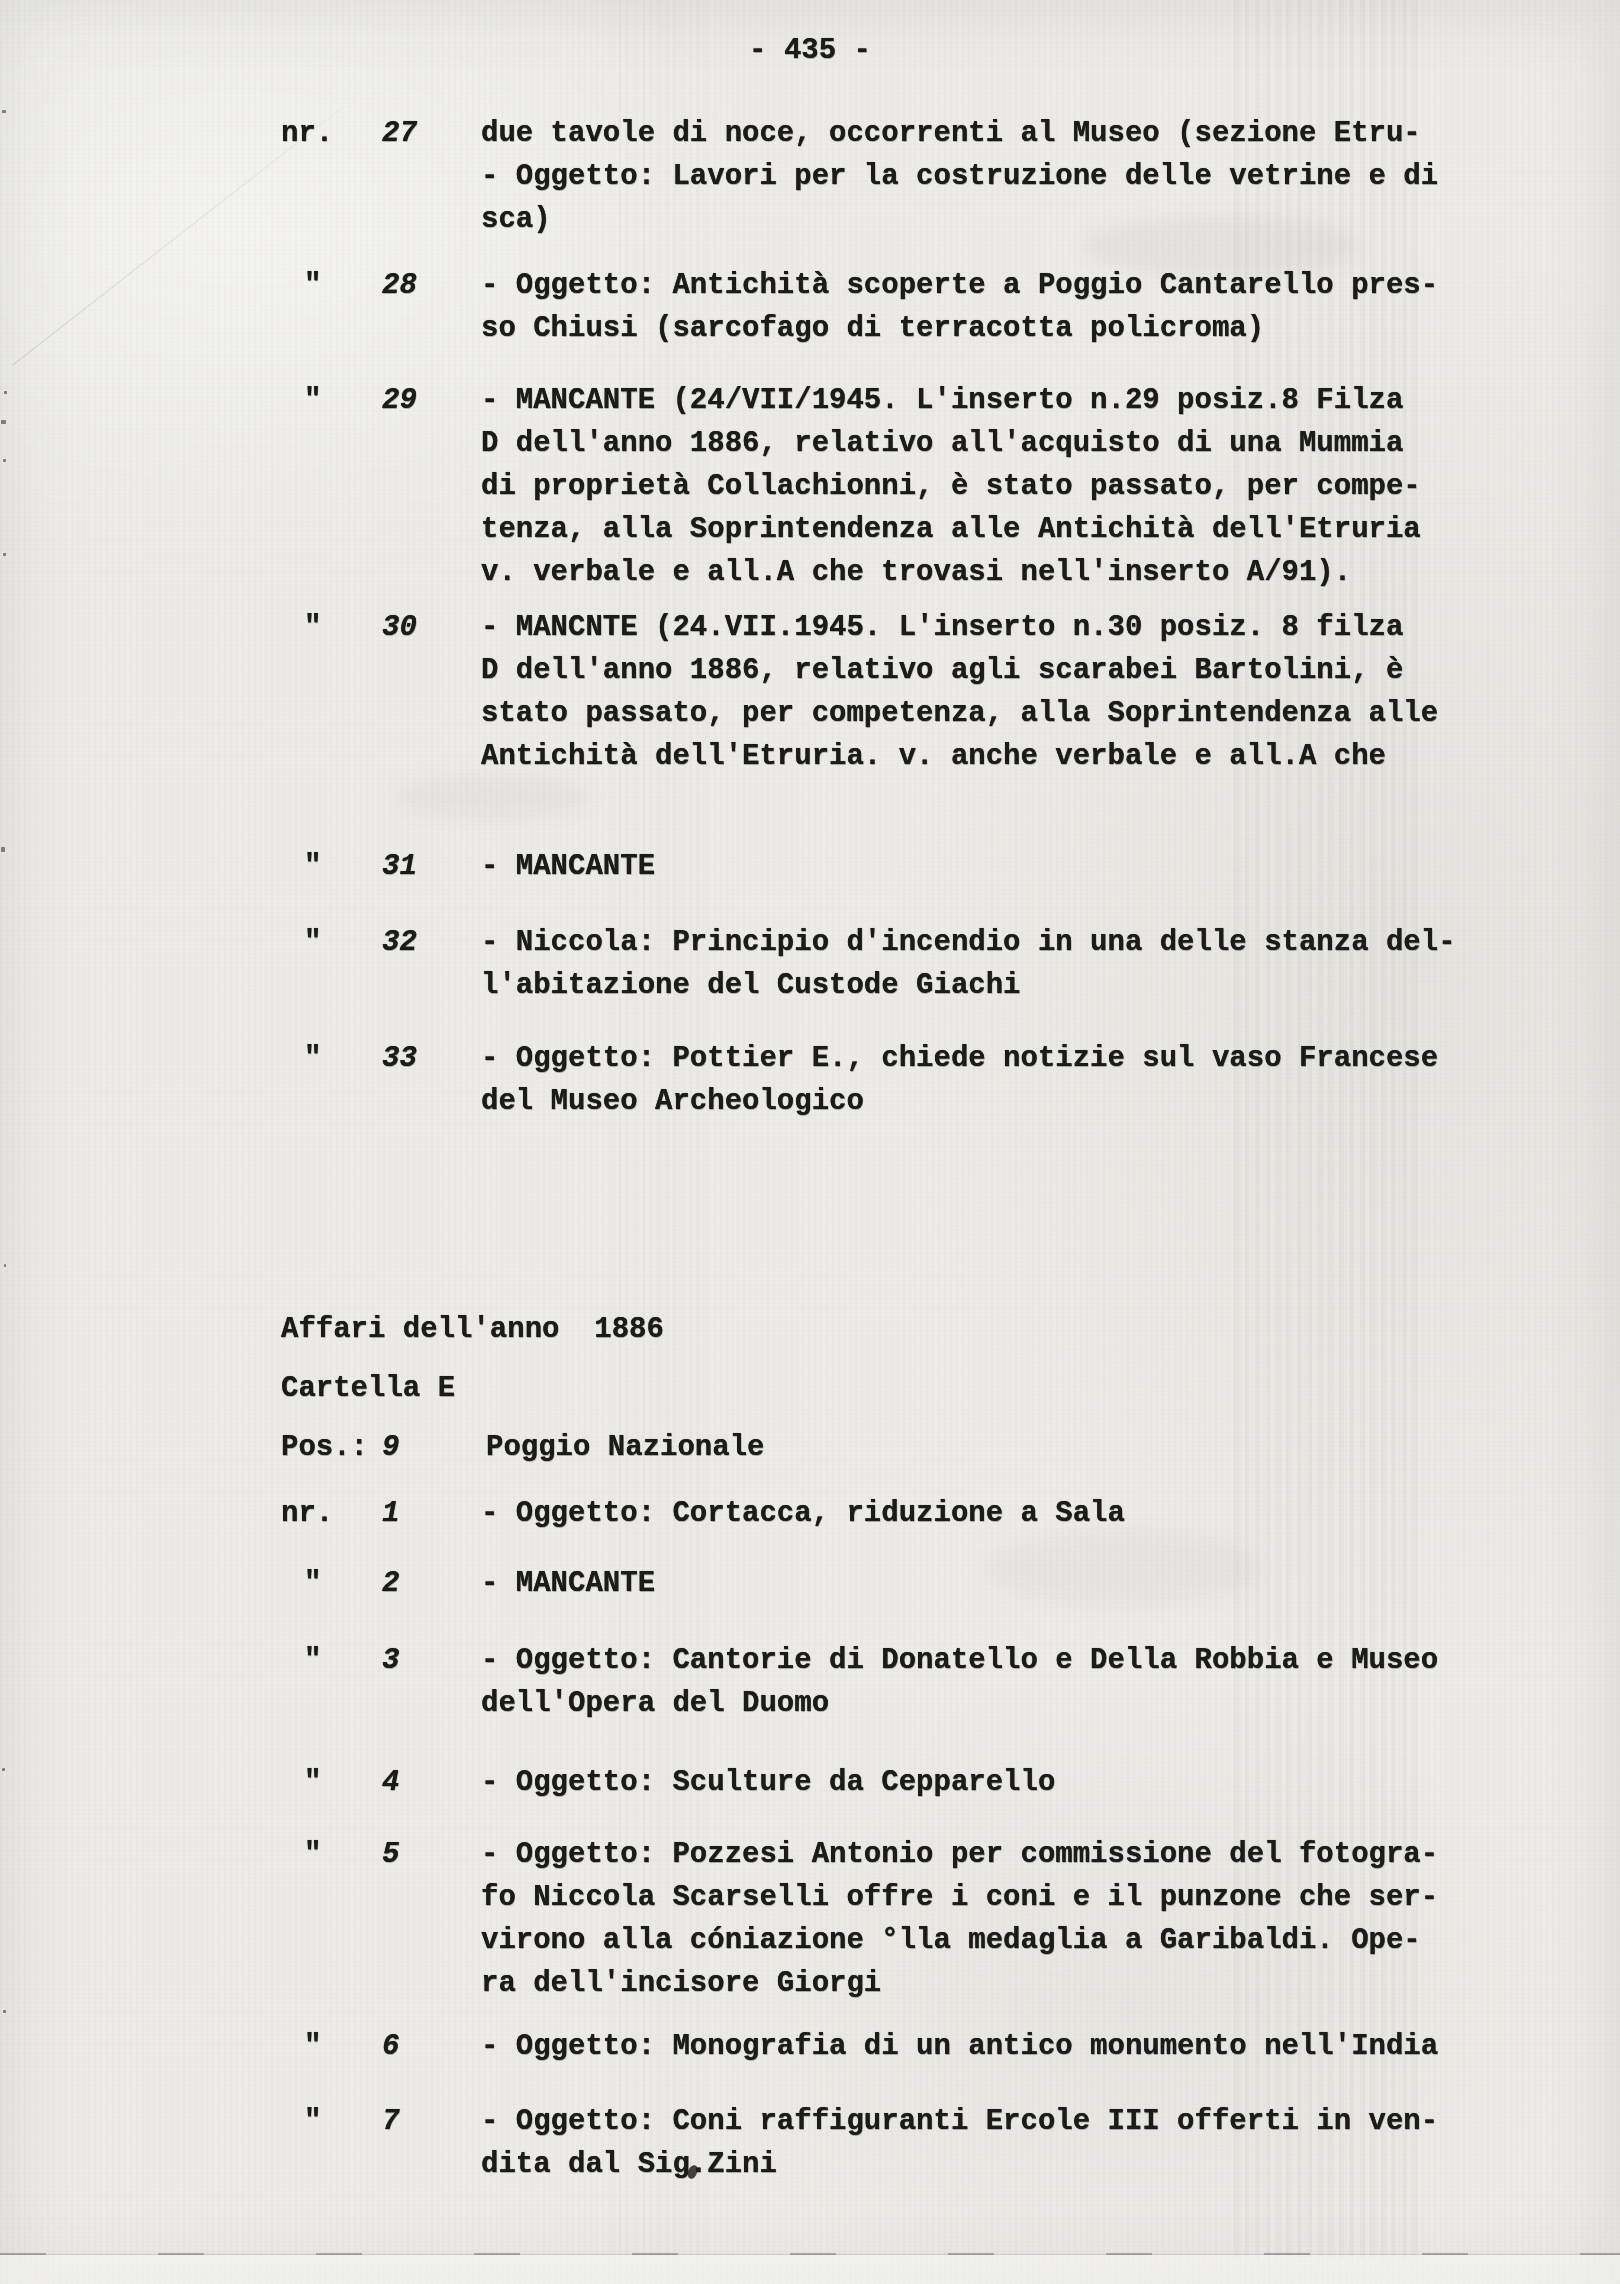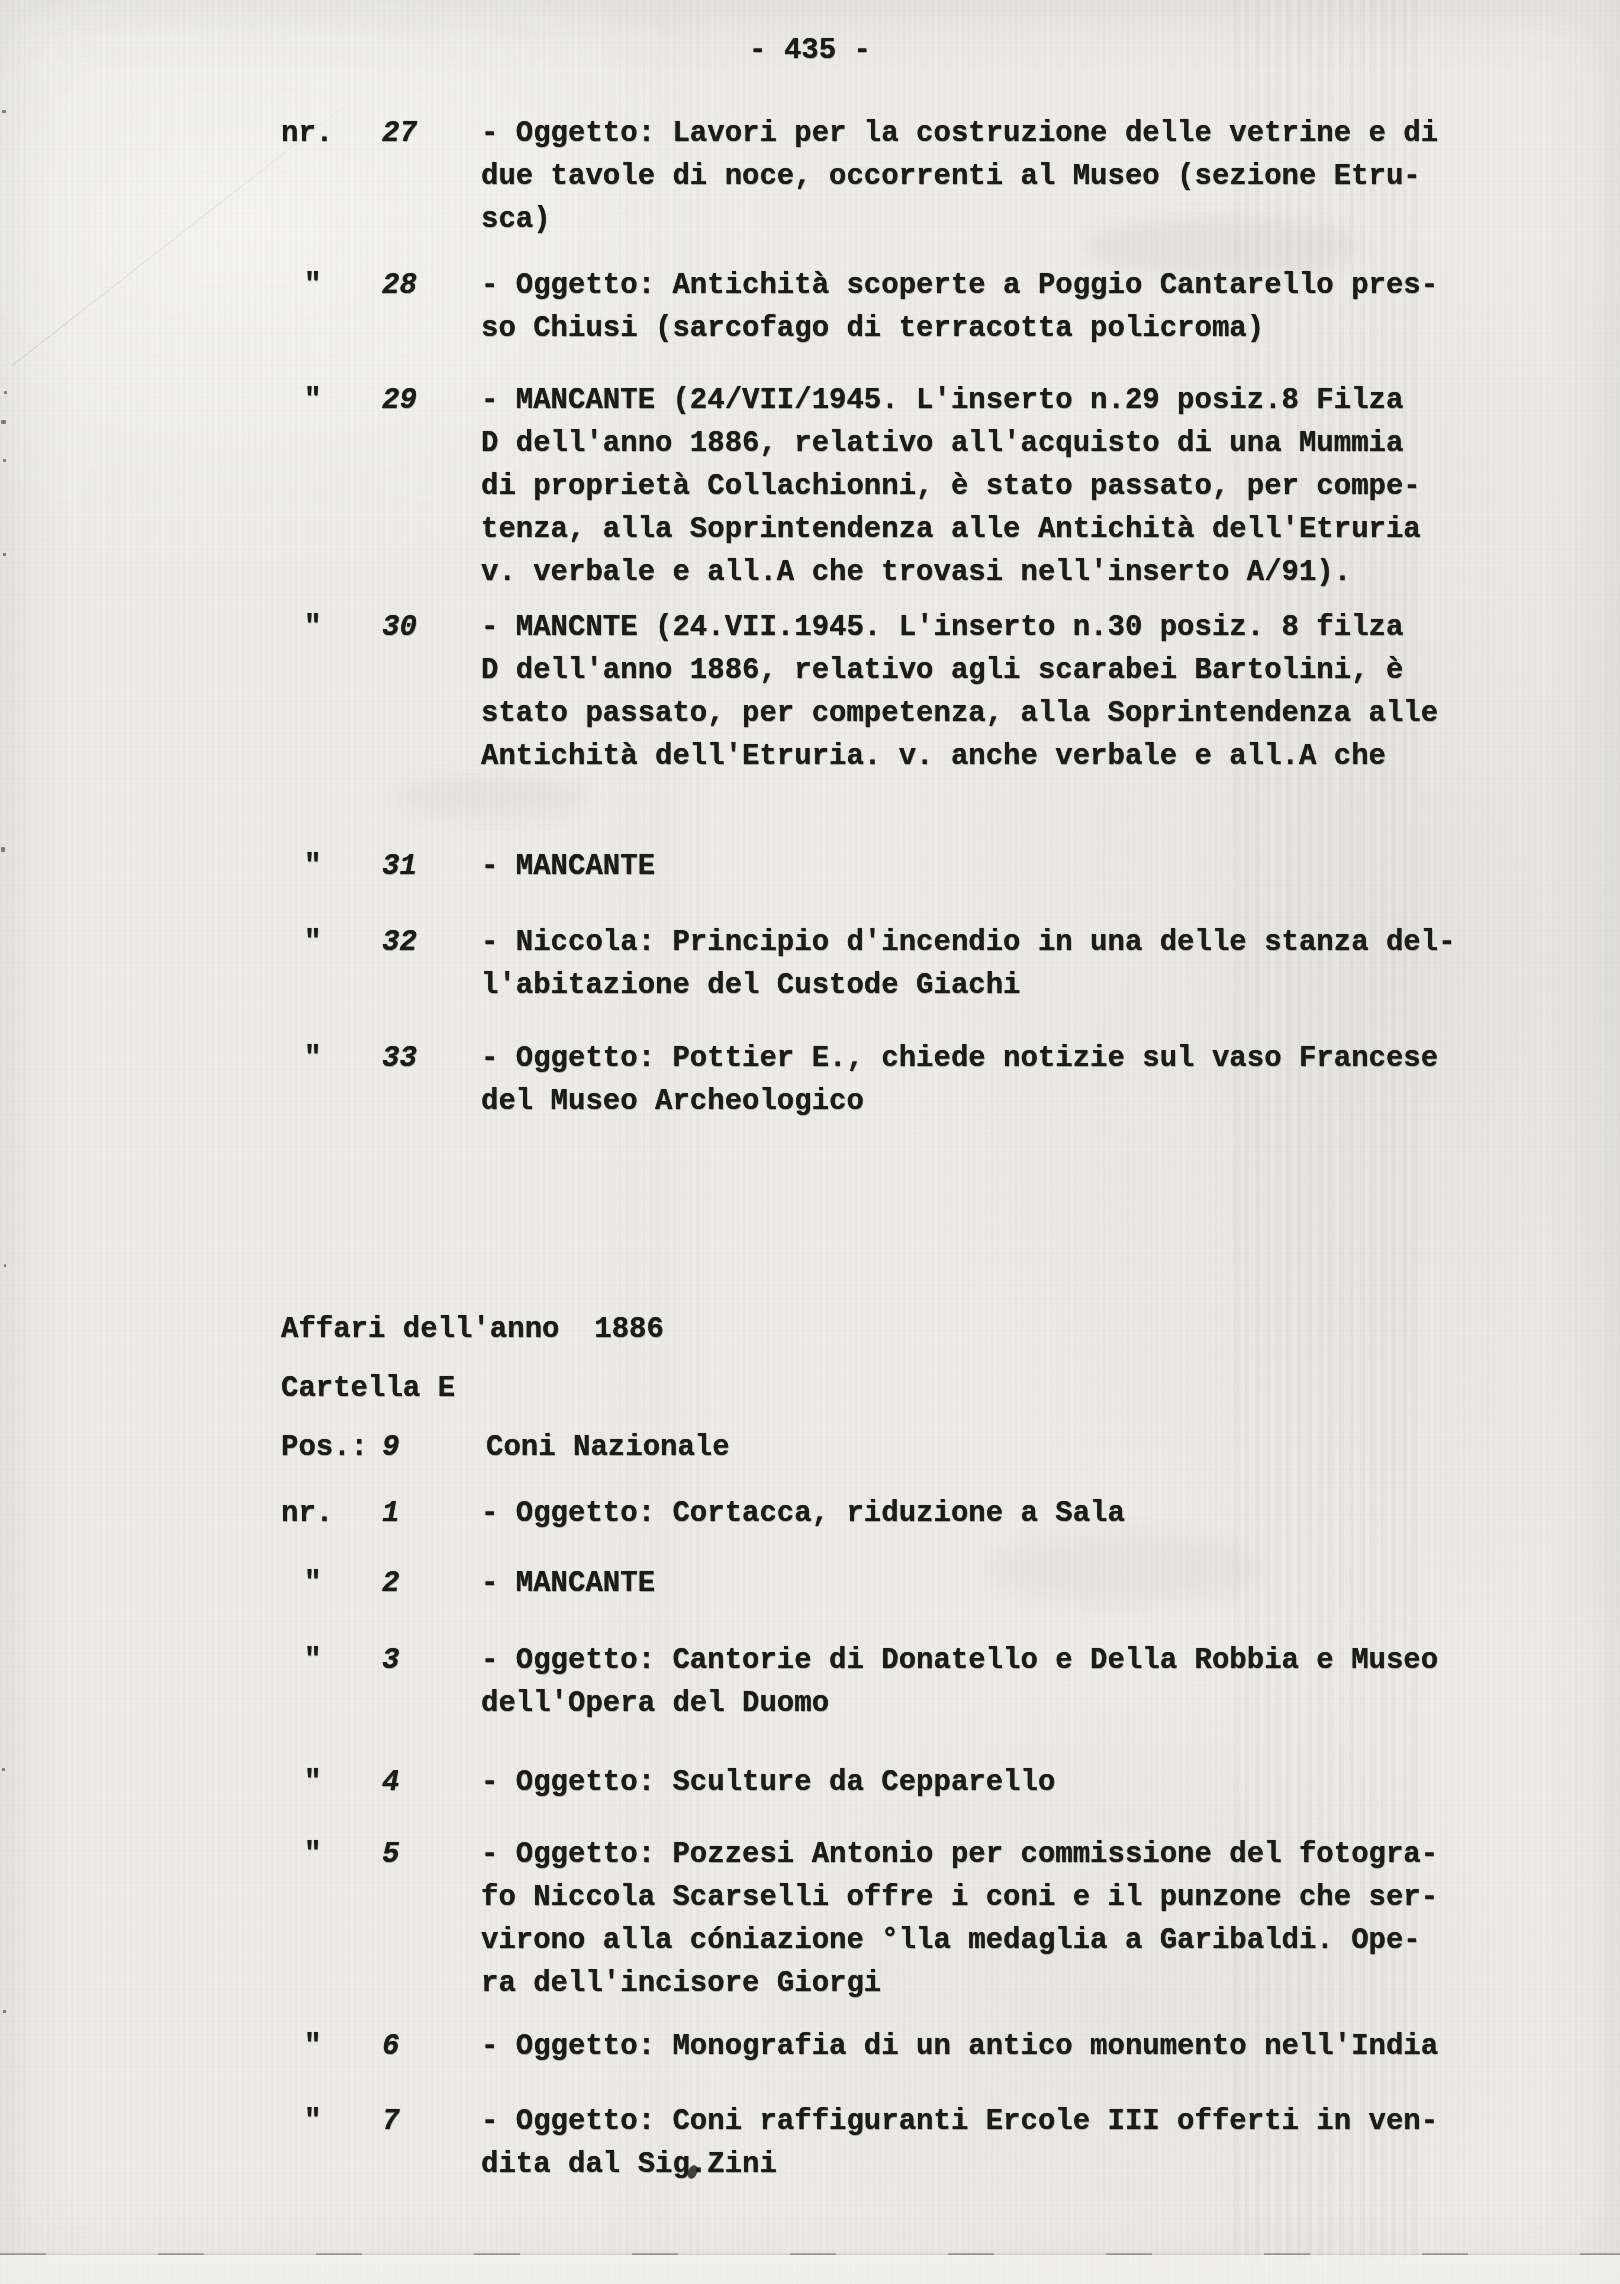--- a/index.html
+++ b/index.html
@@ -74,21 +74,21 @@
   <div class="crease"></div>
   <div class="bottom-strip"></div>
   <div class="inkdot"></div>
 
   <div class="t page-number">- 435 -</div>
 
   <div id="content">
       <div class="entry-row" style="top: 112px;">
         <span class="t marker-nr">nr.</span>
         <span class="t num">27</span>
-        <div class="t lines"><div class="line">- Oggetto: Lavori per la costruzione delle vetrine e di</div><div class="line">due tavole di noce, occorrenti al Museo (sezione Etru-</div><div class="line">sca)</div></div>
+        <div class="t lines"><div class="line">due tavole di noce, occorrenti al Museo (sezione Etru-</div><div class="line">- Oggetto: Lavori per la costruzione delle vetrine e di</div><div class="line">sca)</div></div>
       </div>
       <div class="entry-row" style="top: 264px;">
         <span class="t marker-ditto">"</span>
         <span class="t num">28</span>
         <div class="t lines"><div class="line">- Oggetto: Antichità scoperte a Poggio Cantarello pres-</div><div class="line">so Chiusi (sarcofago di terracotta policroma)</div></div>
       </div>
       <div class="entry-row" style="top: 379px;">
         <span class="t marker-ditto">"</span>
         <span class="t num">29</span>
         <div class="t lines"><div class="line">- MANCANTE (24/VII/1945. L'inserto n.29 posiz.8 Filza</div><div class="line">D dell'anno 1886, relativo all'acquisto di una Mummia</div><div class="line">di proprietà Collachionni, è stato passato, per compe-</div><div class="line">tenza, alla Soprintendenza alle Antichità dell'Etruria</div><div class="line">v. verbale e all.A che trovasi nell'inserto A/91).</div></div>
@@ -148,21 +148,21 @@
         <span class="t num">7</span>
         <div class="t lines"><div class="line">- Oggetto: Coni raffiguranti Ercole III offerti in ven-</div><div class="line">dita dal Sig.Zini</div></div>
       </div>
     </div>
 
   <div class="t" style="left:281px;top:1308px;text-align:center;">Affari dell'anno  1886</div>
   <div class="t" style="left:281px;top:1367px;text-align:right;">Cartella E</div>
   <div class="entry-row" style="top:1426px;">
     <span class="t marker-nr">Pos.:</span>
     <span class="t num">9</span>
-    <span class="t pos-title">Coni Nazionale</span>
+    <span class="t pos-title">Poggio Nazionale</span>
   </div>
 <div class="speck" style="left: 2px; top: 110px; width: 3.9px; height: 3.3px;"></div>
     <div class="speck" style="left: 3.9px; top: 391px; width: 3.3px; height: 2.6px;"></div>
     <div class="speck" style="left: 1.3px; top: 420px; width: 4.6px; height: 3.9px;"></div>
     <div class="speck" style="left: 3.3px; top: 459px; width: 2.6px; height: 2.6px;"></div>
     <div class="speck" style="left: 2.6px; top: 553px; width: 3.9px; height: 3.3px;"></div>
     <div class="speck" style="left: 1.3px; top: 847px; width: 3.3px; height: 5.3px;"></div>
     <div class="speck" style="left: 3.9px; top: 1264px; width: 2.6px; height: 2.6px;"></div>
     <div class="speck" style="left: 2px; top: 1768px; width: 3.3px; height: 3.3px;"></div>
     <div class="speck" style="left: 3.3px; top: 2010px; width: 2.6px; height: 2.6px;"></div>

